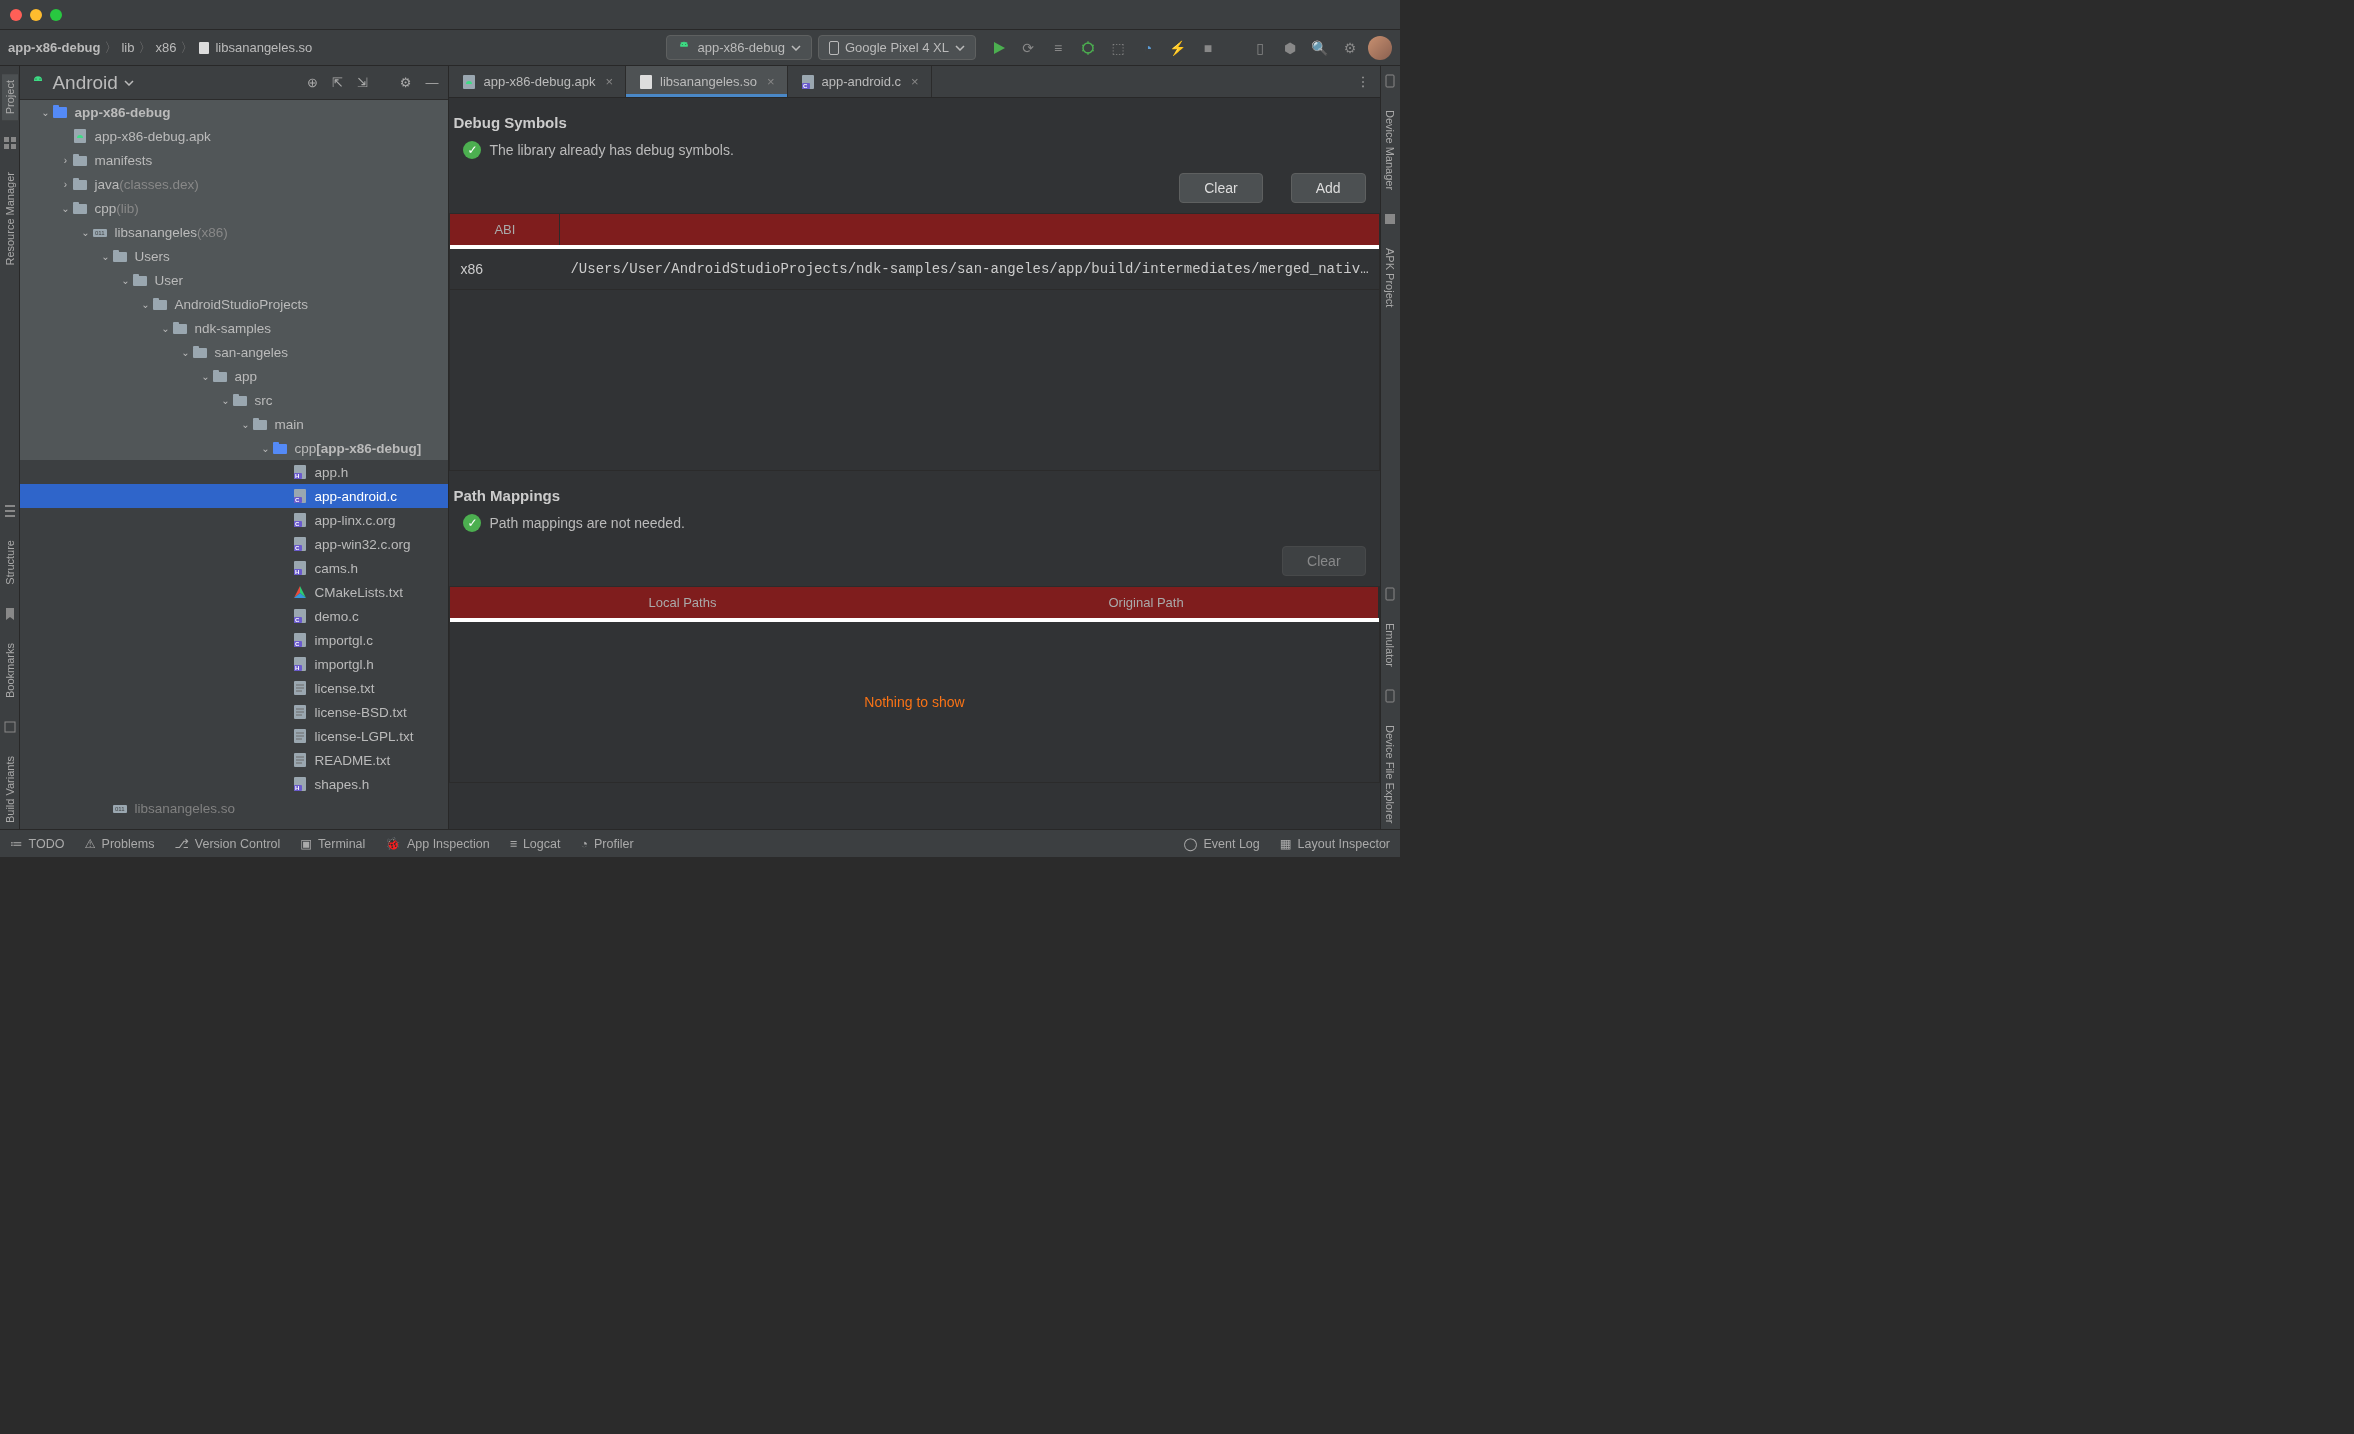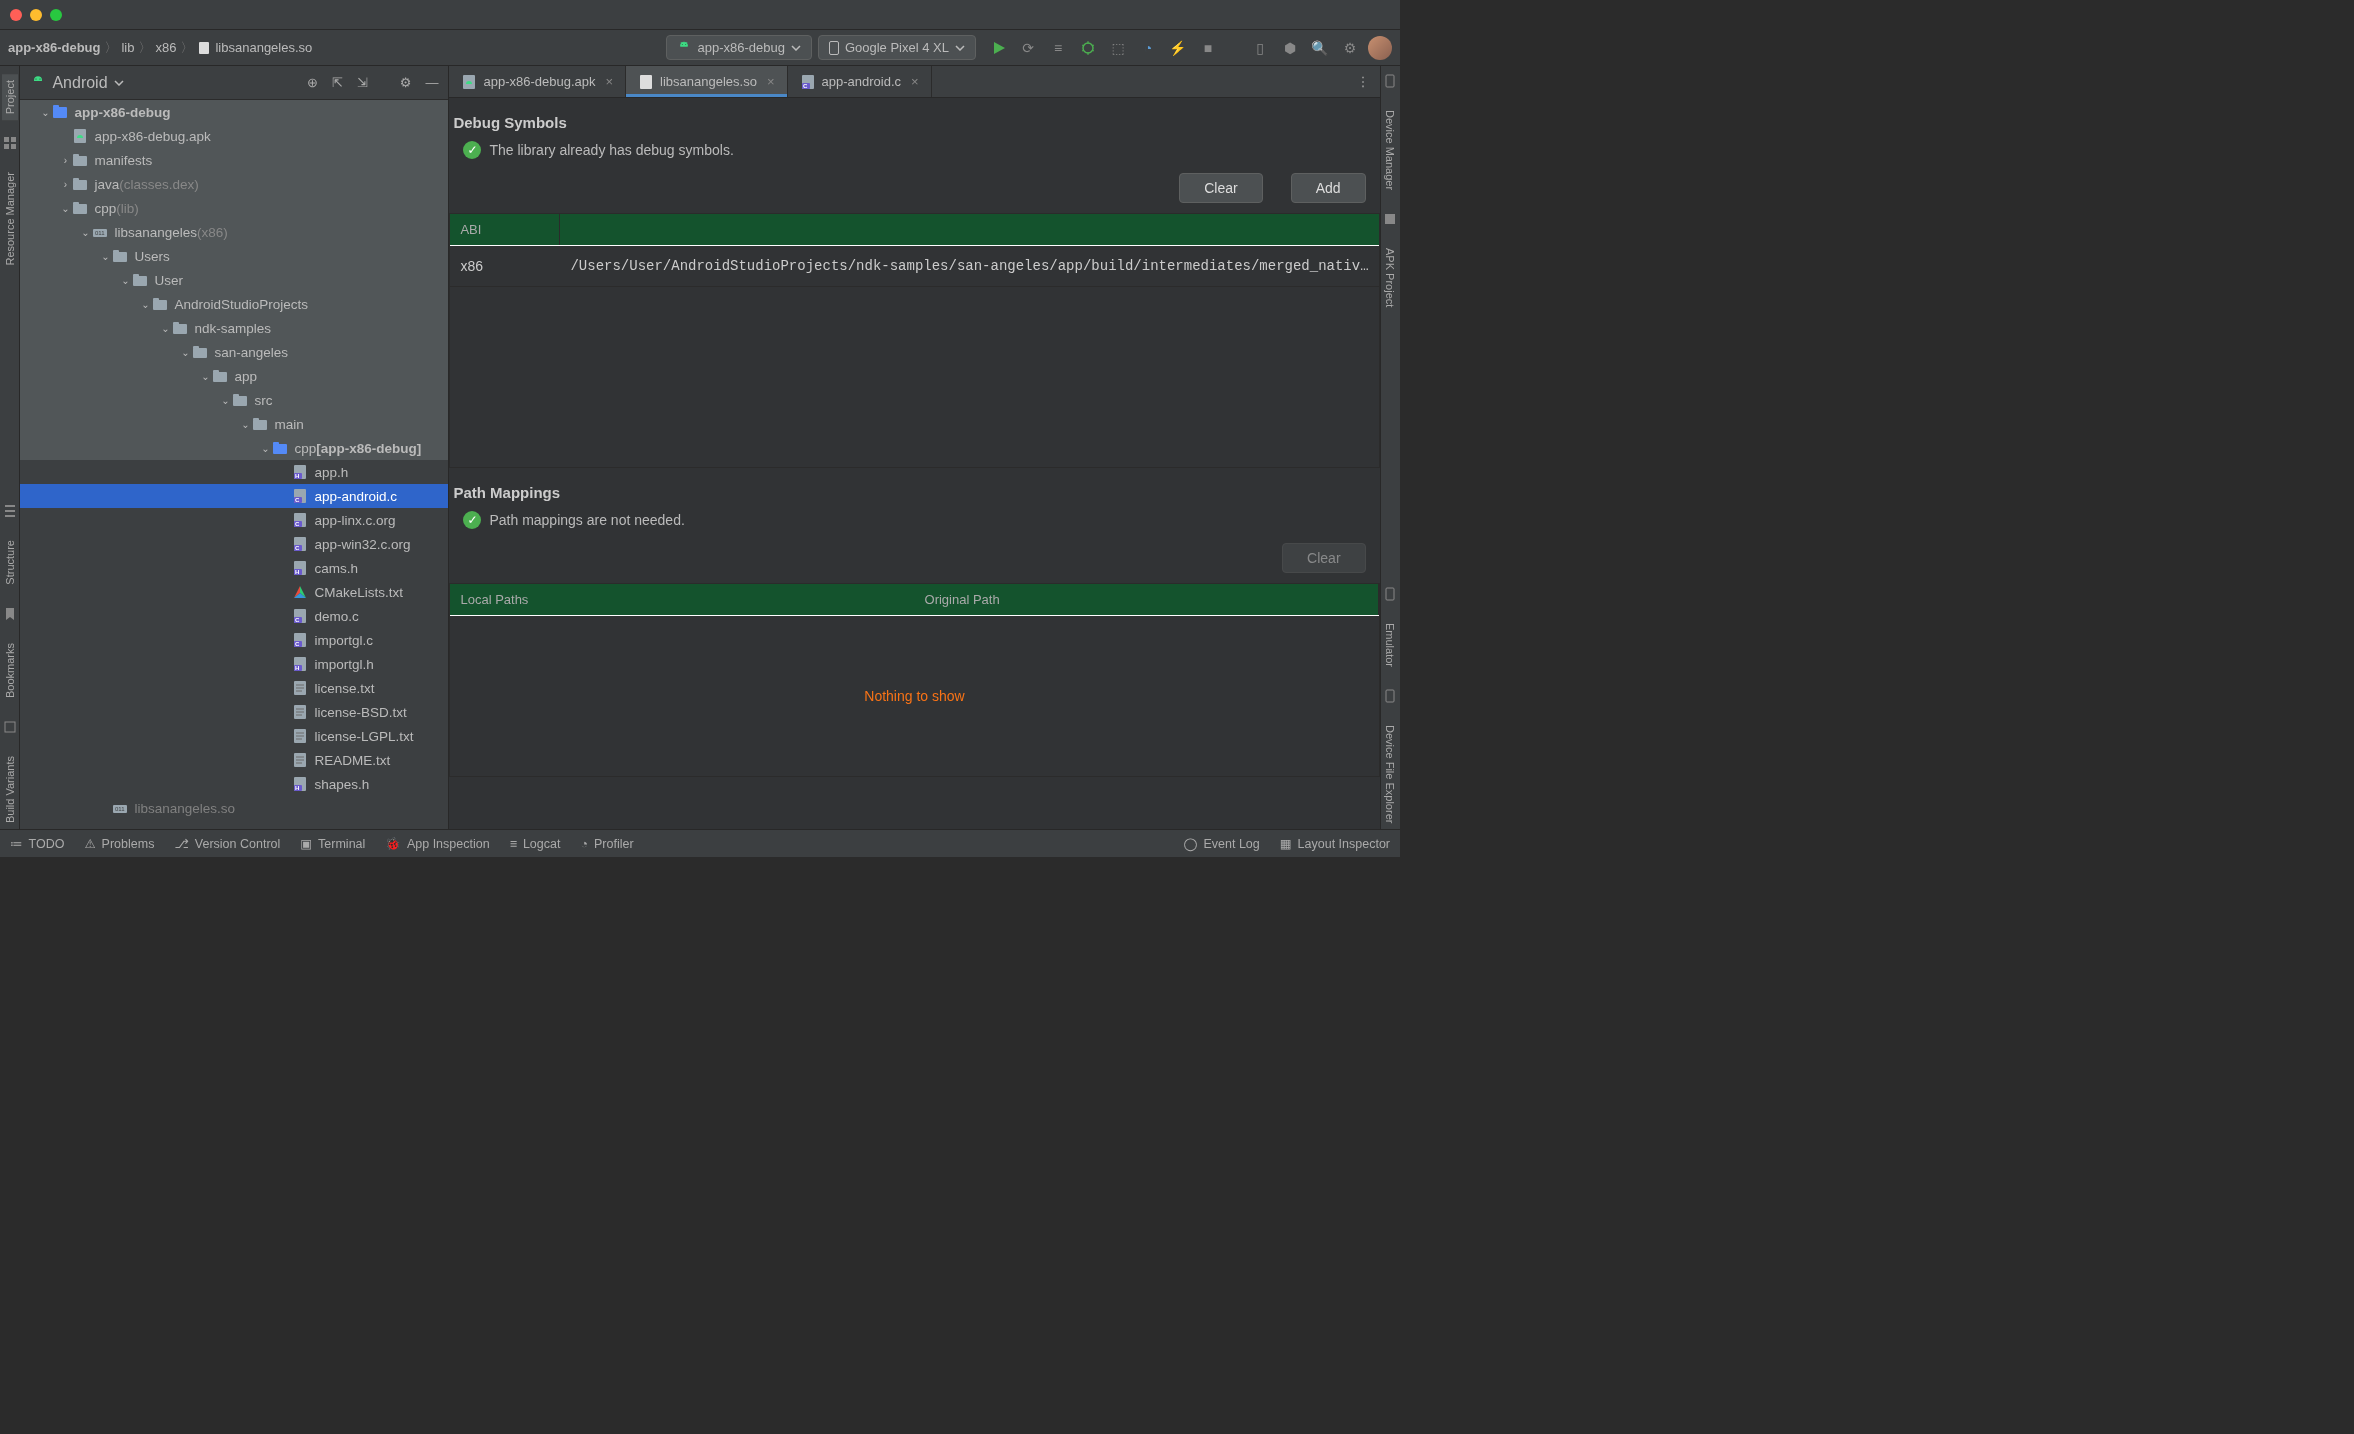--- a/index.html
+++ b/index.html
@@ -57,21 +57,21 @@
 
 .content{flex:1;display:flex;flex-direction:column;overflow:auto;padding:0; background:#313335;}
 .secthdr{font-weight:700;color:#ccc;font-size:15px;padding:16px 4px 10px;}
 .statusline{display:flex;align-items:center;gap:8px;padding:0 14px 14px;color:#bbb;font-size:14px;}
 .okcircle{width:18px;height:18px;border-radius:50%;background:#4caf50;display:flex;align-items:center;justify-content:center;color:#fff;font-size:12px;}
 .btnrow{display:flex;gap:28px;justify-content:flex-end;padding:0 14px 10px;}
 .btn{background:#4c5052;border:1px solid #5e6060;border-radius:4px;padding:6px 24px;color:#ddd;font-size:14px;}
 .btn:disabled{opacity:.5;}
 
 .table{border:1px solid #2b2b2b;margin:0;}
-.thead{display:flex;background:#14532d;border-bottom:1px solid #ffffff;}
+.thead{display:flex;background:#7f1d1d;border-bottom:4px solid #ffffff;text-align:center;}
 .th{padding:8px 10px;color:#aaa;font-size:13px;border-right:1px solid #2b2b2b;}
 .trow{display:flex;border-bottom:1px solid #2b2b2b;background:#313335;}
 .td{padding:12px 10px;color:#ccc;font-size:14px;overflow:hidden;text-overflow:ellipsis;white-space:nowrap;}
 .tablebody{height:180px;background:#313335;}
 .emptytbl{height:160px;display:flex;align-items:center;justify-content:center;color:#f97316;font-size:14px;}
 
 
 .bottombar{height:28px;background:#3c3f41;border-top:1px solid #282828;display:flex;align-items:center;padding:0 10px;gap:20px;font-size:12.5px;color:#aaa;}
 .bottombar .bitem{display:flex;align-items:center;gap:6px;}
 .bottombar .spc{flex:1;}
@@ -173,21 +173,21 @@
   </div>
 
   <div class="projpanel">
     <div class="projhead">
       <div class="sel">
         <svg width="16" height="16" viewBox="0 0 24 24">
             <path fill="#3ddc84" d="M6 8a6 6 0 0112 0v1H6z"></path>
             <circle cx="9" cy="6" r=".8" fill="#2b2b2b"></circle>
             <circle cx="15" cy="6" r=".8" fill="#2b2b2b"></circle>
           </svg>
-        <span style="font-size:16px;">Android</span>
+        <span style="font-size:19px;">Android</span>
         <svg width="10" height="6">
             <path d="M1 1l4 4 4-4" stroke="#bbb" fill="none" stroke-width="1.5"></path>
           </svg>
       </div>
       <div class="tools">
         <span>⊕</span>
         <span>⇱</span>
         <span>⇲</span>
         <span style="width:4px;"></span>
         <span>⚙</span>

